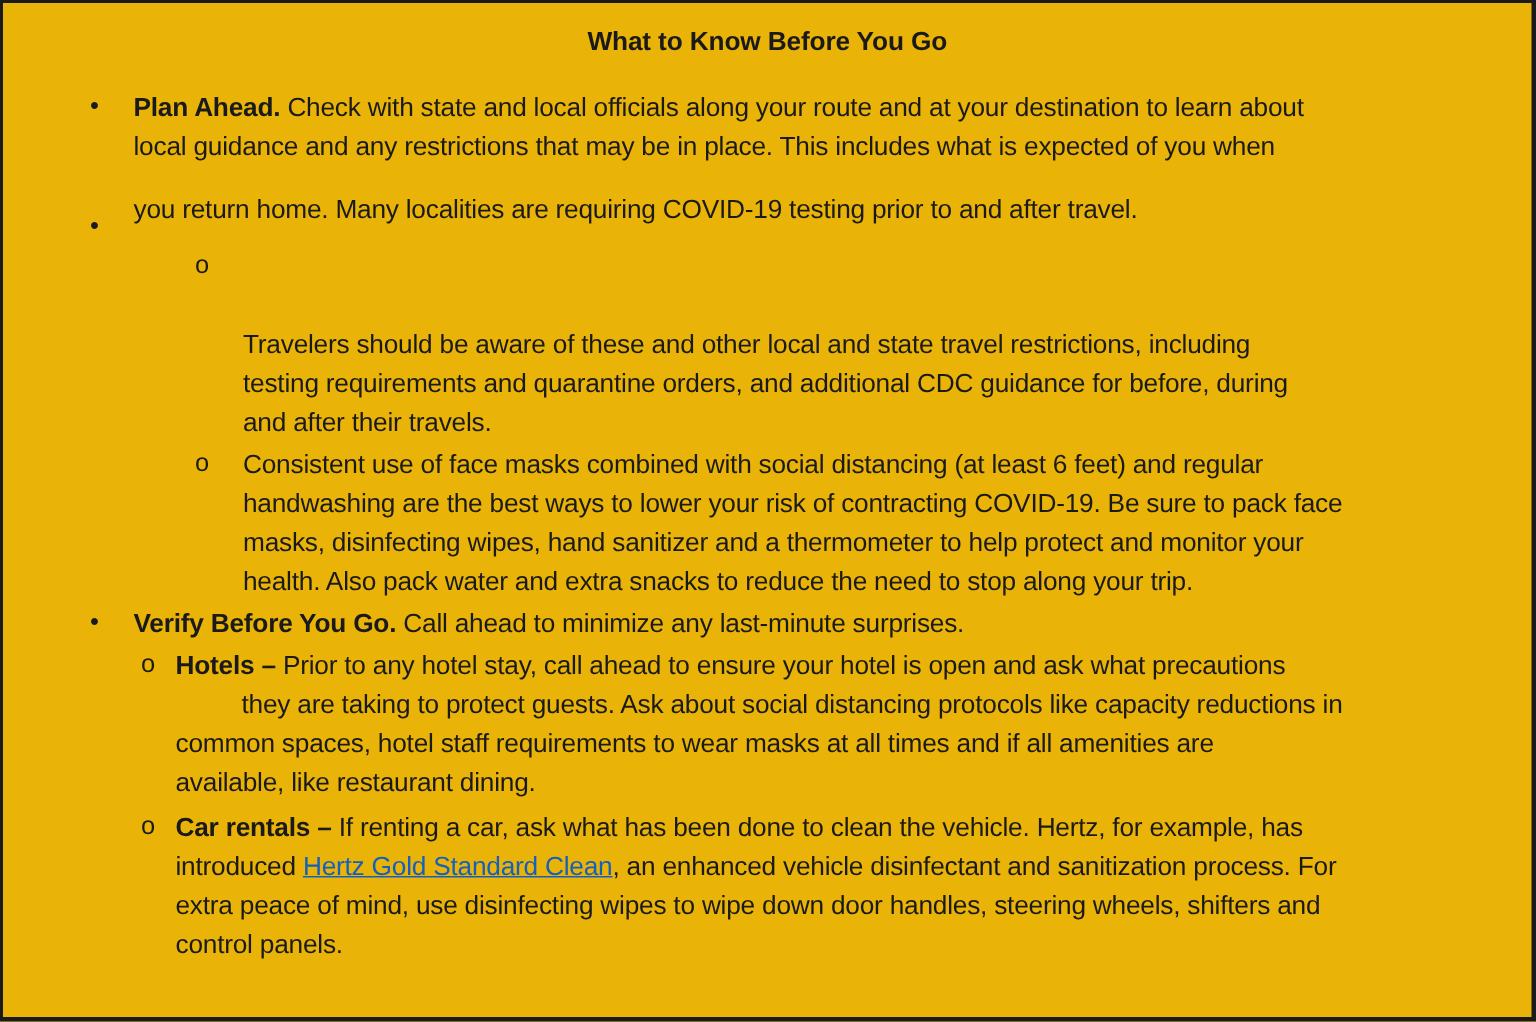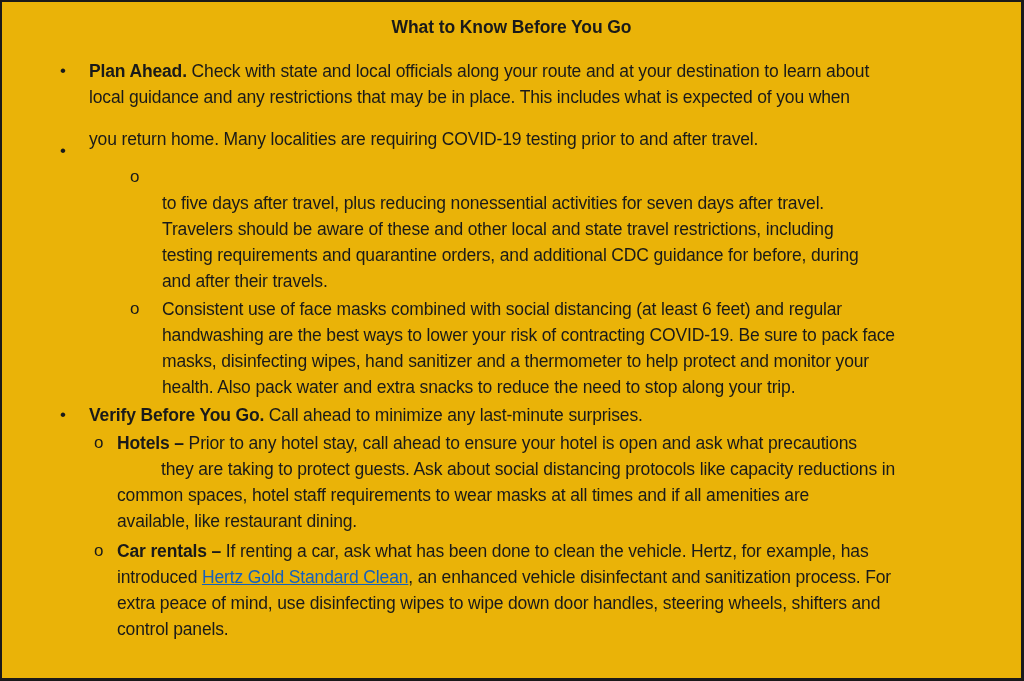--- a/index.html
+++ b/index.html
@@ -30,21 +30,20 @@
   <span class="bullet" style="left:58px; top:56px;">•</span>
   <div class="ln" style="left:87px; top:56px;">
     <span class="b">Plan Ahead.</span><span> Check with state and local officials along your route and at your destination to learn about</span>
   </div>
   <div class="ln" style="left:87px; top:82px;">local guidance and any restrictions that may be in place. This includes what is expected of you when</div>
   <div class="ln" style="left:87px; top:124px;">you return home. Many localities are requiring COVID-19 testing prior to and after travel.</div>
 
   <span class="bullet" style="left:58px; top:136px;">•</span>
 
   <span class="bullet" style="left:128px; top:162px;">o</span>
-  <div class="ln" style="left:160px; top:188px;">to five days after travel, plus reducing nonessential activities for seven days after travel.</div>
   <div class="ln" style="left:160px; top:214px;">Travelers should be aware of these and other local and state travel restrictions, including</div>
   <div class="ln" style="left:160px; top:240px;text-align:center;">testing requirements and quarantine orders, and additional CDC guidance for before, during</div>
   <div class="ln" style="left:160px; top:266px;">and after their travels.</div>
 
   <span class="bullet" style="left:128px; top:294px;">o</span>
   <div class="ln" style="left:160px; top:294px;">Consistent use of face masks combined with social distancing (at least 6 feet) and regular</div>
   <div class="ln" style="left:160px; top:320px;">handwashing are the best ways to lower your risk of contracting COVID-19. Be sure to pack face</div>
   <div class="ln" style="left:160px; top:346px;">masks, disinfecting wipes, hand sanitizer and a thermometer to help protect and monitor your</div>
   <div class="ln" style="left:160px; top:372px;">health. Also pack water and extra snacks to reduce the need to stop along your trip.</div>
 

